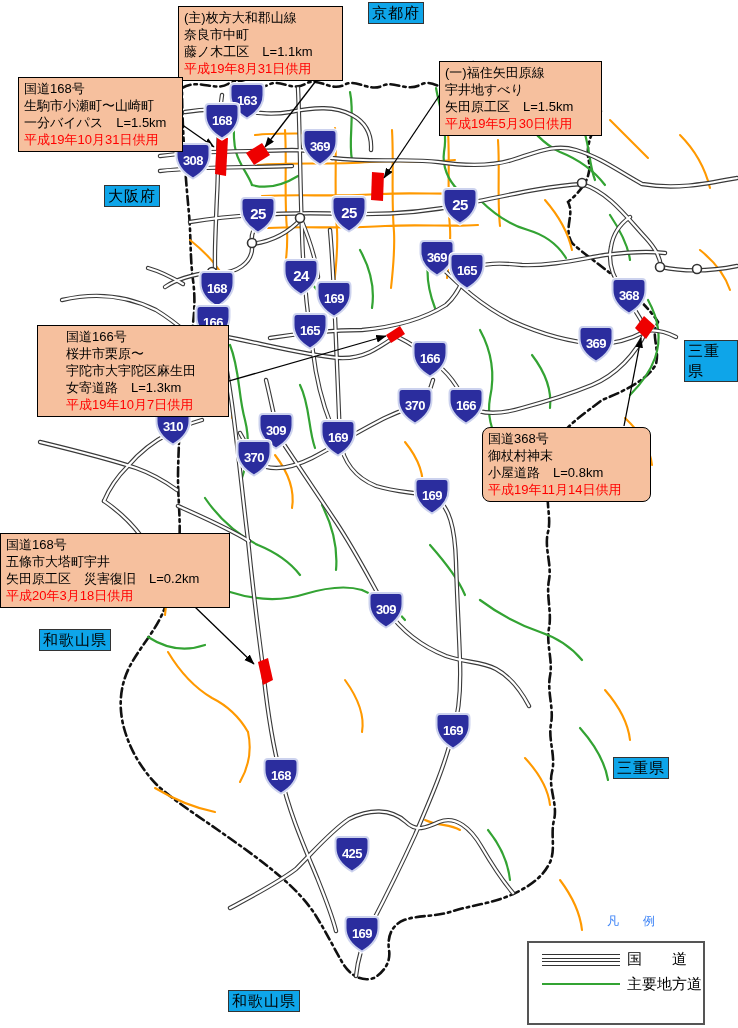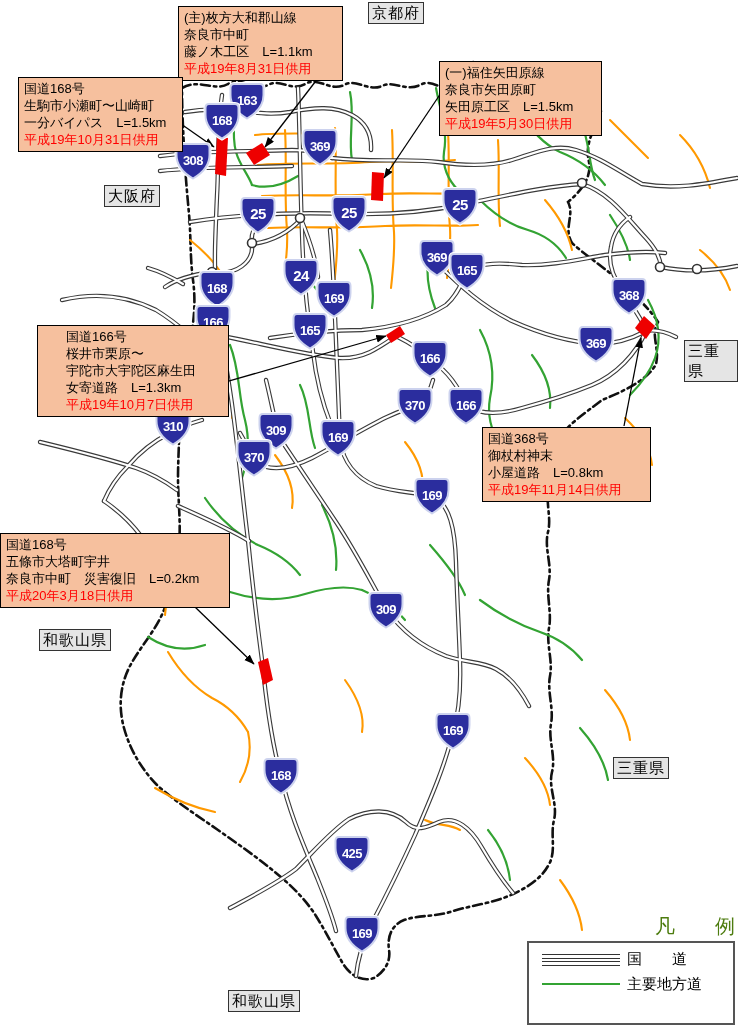--- a/index.html
+++ b/index.html
@@ -18,26 +18,26 @@
   
   .shield-path{fill:var(--shield,#2b2d9e);stroke:#ccd2ee;stroke-width:2;}
   .shield-halo{fill:none;stroke:#ffffff;stroke-width:4;}
   .shield-num{fill:#fff;font-family:"Liberation Sans","DejaVu Sans",sans-serif;
               font-weight:bold;text-anchor:middle;letter-spacing:-0.5px;}
   
   .callout{position:absolute;z-index:3;background:var(--callout,#f6c09e);border:1.6px solid #000;
            padding:2px 5px 3px;font-size:13px;line-height:17px;white-space:nowrap;color:#000;}
   .callout-date{color:var(--datered,#ff0000);}
   
-  .region-label{position:absolute;z-index:3;background:#e5e5e5;border:1.5px solid #333;
+  .region-label{position:absolute;z-index:3;background:#0ea5e9;border:1.5px solid #333;
                 padding:0 3px;font-size:15px;line-height:20px;letter-spacing:1px;color:#000;font-family:Liberation Serif, serif;}
   
-  .legend-title{position:absolute;z-index:3;left:527px;top:913px;width:208px;text-align:right;
-                font-size:20px;color:#4d7c0f;}
-  .legend{position:absolute;z-index:3;left:527px;top:941px;width:208px;height:84px;
+  .legend-title{position:absolute;z-index:3;left:527px;top:913px;width:208px;text-align:center;
+                font-size:12px;color:#3b82f6;}
+  .legend{position:absolute;z-index:3;left:527px;top:941px;width:178px;height:84px;
           border:2px solid #555;background:#fff;box-sizing:border-box;}
   .legend-row{position:absolute;left:0;width:100%;height:20px;}
   .legend-swatch{position:absolute;left:13px;top:9px;width:78px;}
   .swatch-line{height:0;border-top:2.4px solid;}
   .swatch-nat .dbl{height:3px;border-top:1.2px solid #333;border-bottom:1.2px solid #333;}
   .swatch-nat .dbl+.dbl{margin-top:1.5px;}
   .legend-label{position:absolute;left:98px;top:1px;font-size:15px;color:#000;white-space:nowrap;}
 </style>
 </head>
 <body>
@@ -382,41 +382,41 @@
         <div class="callout-date">平成19年8月31日供用</div>
       </div>
       <div class="callout" style="left: 18px; top: 77px; min-width: 153px;">
         <div class="callout-line">国道168号</div>
         <div class="callout-line">生駒市小瀬町〜山崎町</div>
         <div class="callout-line">一分バイパス　L=1.5km</div>
         <div class="callout-date">平成19年10月31日供用</div>
       </div>
       <div class="callout" style="left: 439px; top: 13px; min-width: 151px; margin-top: 48px;">
         <div class="callout-line">(一)福住矢田原線</div>
-        <div class="callout-line">奈良市矢田原町</div>
+        <div class="callout-line">宇井地すべり</div>
         <div class="callout-line">矢田原工区　L=1.5km</div>
         <div class="callout-date">平成19年5月30日供用</div>
       </div>
       <div class="callout" style="left: 37px; top: 325px; min-width: 157px; padding-left: 28px;">
         <div class="callout-line">国道166号</div>
         <div class="callout-line">桜井市栗原〜</div>
         <div class="callout-line">宇陀市大宇陀区麻生田</div>
         <div class="callout-line">女寄道路　L=1.3km</div>
         <div class="callout-date">平成19年10月7日供用</div>
       </div>
-      <div class="callout" style="left: 482px; top: 427px; min-width: 157px;">
+      <div class="callout" style="left: 482px; top: 427px; min-width: 157px; border-radius: 8px;">
         <div class="callout-line">国道368号</div>
         <div class="callout-line">御杖村神末</div>
         <div class="callout-line">小屋道路　L=0.8km</div>
         <div class="callout-date">平成19年11月14日供用</div>
       </div>
       <div class="callout" style="left: 0px; top: 533px; min-width: 218px;">
         <div class="callout-line">国道168号</div>
         <div class="callout-line">五條市大塔町宇井</div>
-        <div class="callout-line">奈良市中町　災害復旧　L=0.2km</div>
+        <div class="callout-line">矢田原工区　災害復旧　L=0.2km</div>
         <div class="callout-date">平成20年3月18日供用</div>
       </div>
     </div>
 
   <div id="label-layer">
       <div class="region-label" style="left: 368px; top: 2px;">京都府</div>
       <div class="region-label" style="left: 104px; top: 185px;">大阪府</div>
       <div class="region-label" style="left: 684px; top: 340px;">三重県</div>
       <div class="region-label" style="left: 613px; top: 757px;">三重県</div>
       <div class="region-label" style="left: 39px; top: 629px;">和歌山県</div>

